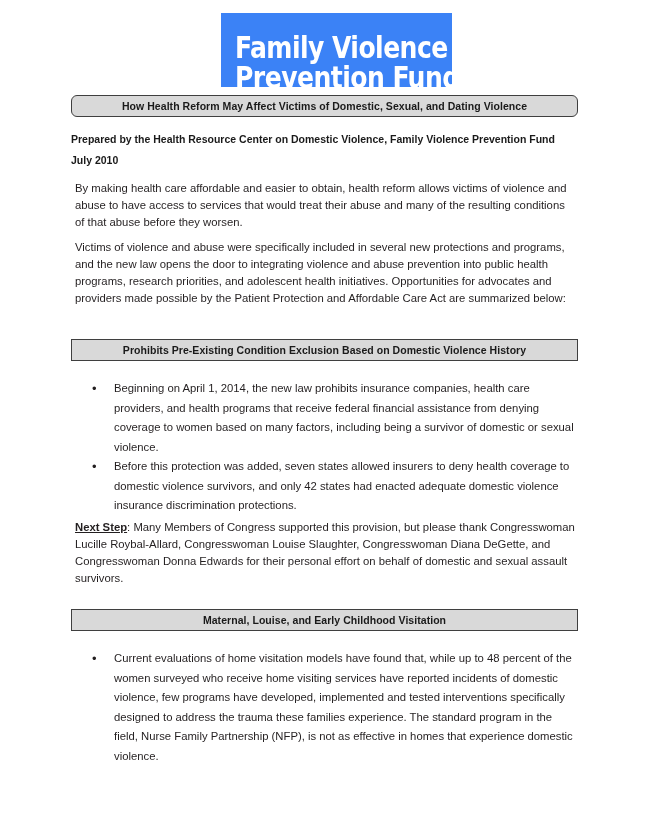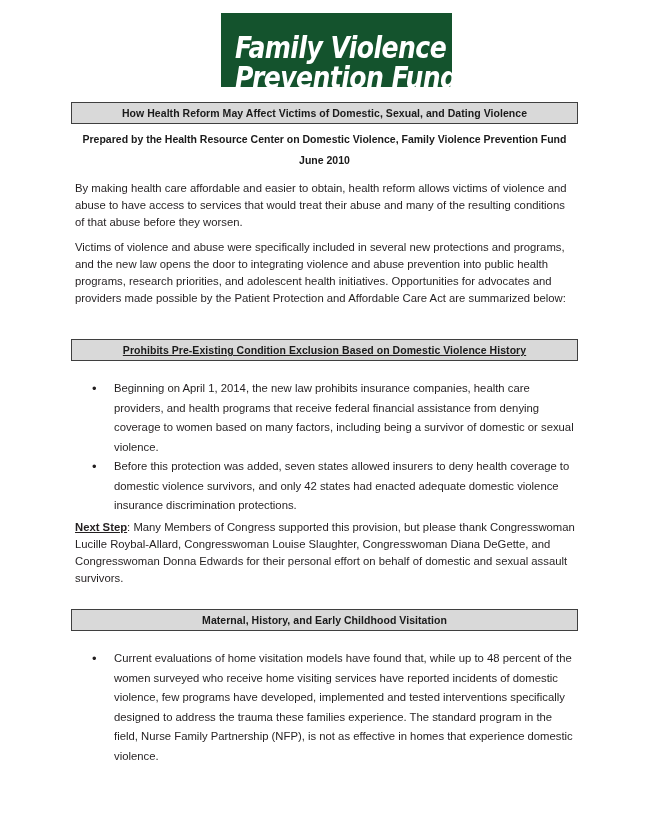--- a/index.html
+++ b/index.html
@@ -21,23 +21,22 @@
     position: absolute;
     left: 221px;
     top: 13px;
     width: 231px;
     height: 74px;
     overflow: hidden;
   }
   .logo-box {
     width: 100%;
     height: 100%;
-    background: #14532d;
+    background: #3b82f6;
     position: relative;
-    font-style: italic;
   }
   .logo-line {
     position: absolute;
     left: 14px;
     color: #ffffff;
     font-family: "DejaVu Sans", sans-serif;
     font-weight: bold;
     letter-spacing: -0.6px;
     white-space: nowrap;
     font-stretch: condensed;
@@ -82,21 +81,21 @@
     color: #1a1a1a;
     letter-spacing: 0.05px;
     text-align: center;
   }
 
   
   .subhead {
     position: absolute;
     left: 71px;
     width: 507px;
-    text-align: center;
+    text-align: left;
     font-size: 10.5px;
     font-weight: bold;
     color: #1a1a1a;
   }
 
   
   .para {
     position: absolute;
     left: 75px;
     width: 500px;
@@ -138,48 +137,48 @@
 
 <div class="page">
 
   <div class="logo-wrap">
     <div class="logo-box">
       <div class="logo-line logo-line-1">Family Violence</div>
       <div class="logo-line logo-line-2">Prevention Fund</div>
     </div>
   </div>
 
-  <div class="bar" style="top:102px;">
+  <div class="bar" style="top:95px;border-radius:6px;">
     <span class="bar-text">How Health Reform May Affect Victims of Domestic, Sexual, and Dating Violence</span>
   </div>
 
   <div class="subhead" style="top:133px;">Prepared by the Health Resource Center on Domestic Violence, Family Violence Prevention Fund</div>
-  <div class="subhead" style="top:154px;">June 2010</div>
+  <div class="subhead" style="top:154px;">July 2010</div>
 
   <div class="para" style="top:180px;">By making health care affordable and easier to obtain, health reform allows victims of violence and abuse to have access to services that would treat their abuse and many of the resulting conditions of that abuse before they worsen.</div>
   <div class="para" style="top:239px;">Victims of violence and abuse were specifically included in several new protections and programs, and the new law opens the door to integrating violence and abuse prevention into public health programs, research priorities, and adolescent health initiatives.   Opportunities for advocates and providers made possible by the Patient Protection and Affordable Care Act are summarized below:</div>
 
-  <div class="bar" style="top:339px;text-decoration:underline;">
+  <div class="bar" style="top:339px;">
     <span class="bar-text">Prohibits Pre-Existing Condition Exclusion Based on Domestic Violence History</span>
   </div>
 
   <div class="bullet" style="top:379px;">
     <span class="bullet-dot">•</span>
     <span class="bullet-text">Beginning on April 1, 2014, the new law prohibits insurance companies, health care providers, and health programs that receive federal financial assistance from denying coverage to women based on many factors, including being a survivor of domestic or sexual violence.</span>
   </div>
 
   <div class="bullet" style="top:457px;">
     <span class="bullet-dot">•</span>
     <span class="bullet-text">Before this protection was added, seven states allowed insurers to deny health coverage to domestic violence survivors, and only 42 states had enacted adequate domestic violence insurance discrimination protections.</span>
   </div>
 
   <div class="para" style="top:519px;"><span class="nextstep-label">Next Step</span><span>:  Many Members of Congress supported this provision, but please thank Congresswoman Lucille Roybal-Allard, Congresswoman Louise Slaughter, Congresswoman Diana DeGette, and Congresswoman Donna Edwards for their personal effort on behalf of domestic and sexual assault survivors.</span></div>
 
   <div class="bar" style="top:609px;">
-    <span class="bar-text">Maternal, History, and Early Childhood Visitation</span>
+    <span class="bar-text">Maternal, Louise, and Early Childhood Visitation</span>
   </div>
 
   <div class="bullet" style="top:649px;">
     <span class="bullet-dot">•</span>
     <span class="bullet-text">Current evaluations of home visitation models have found that, while up to 48 percent of the women surveyed who receive home visiting services have reported incidents of domestic violence, few programs have developed, implemented and tested interventions specifically designed to address the trauma these families experience.  The standard program in the field, Nurse Family Partnership (NFP), is not as effective in homes that experience domestic violence.</span>
   </div>
 
 </div>
 
 </body></html>

